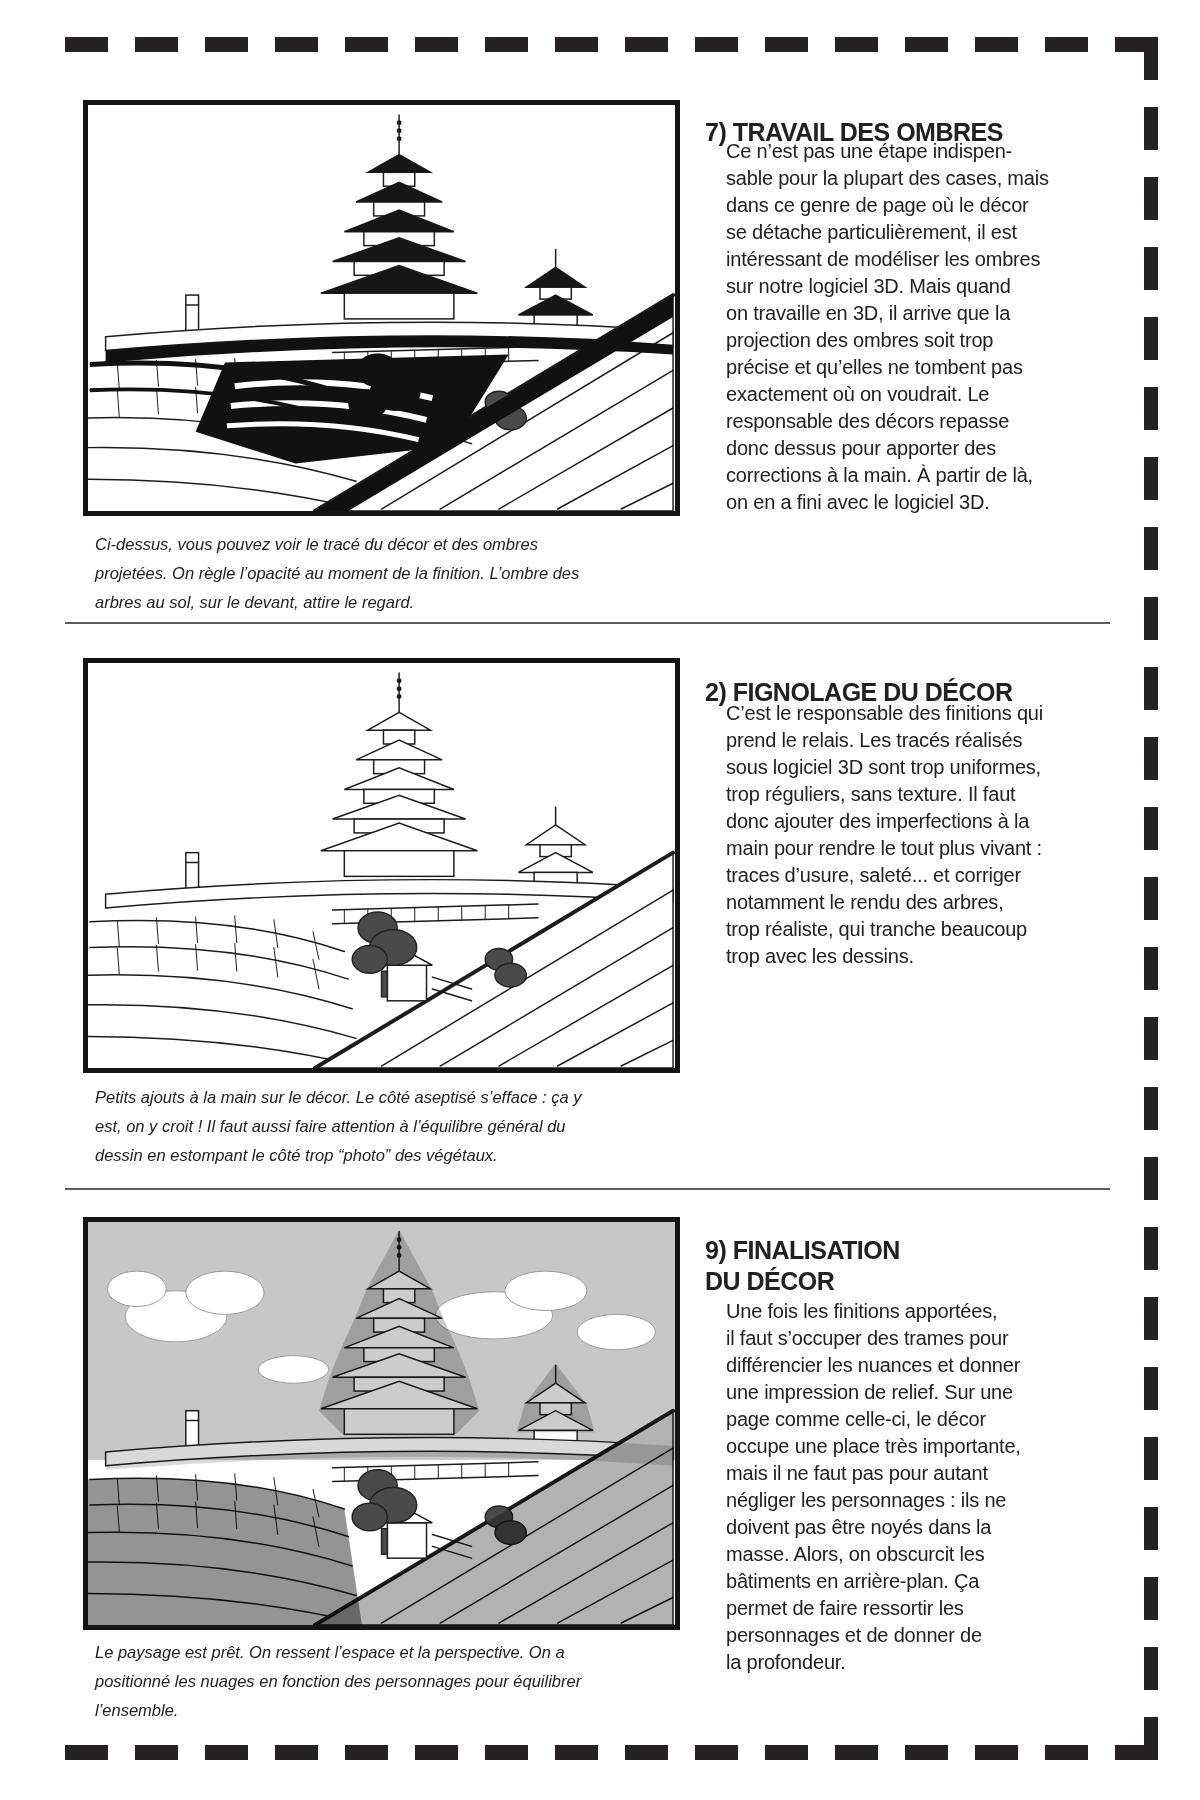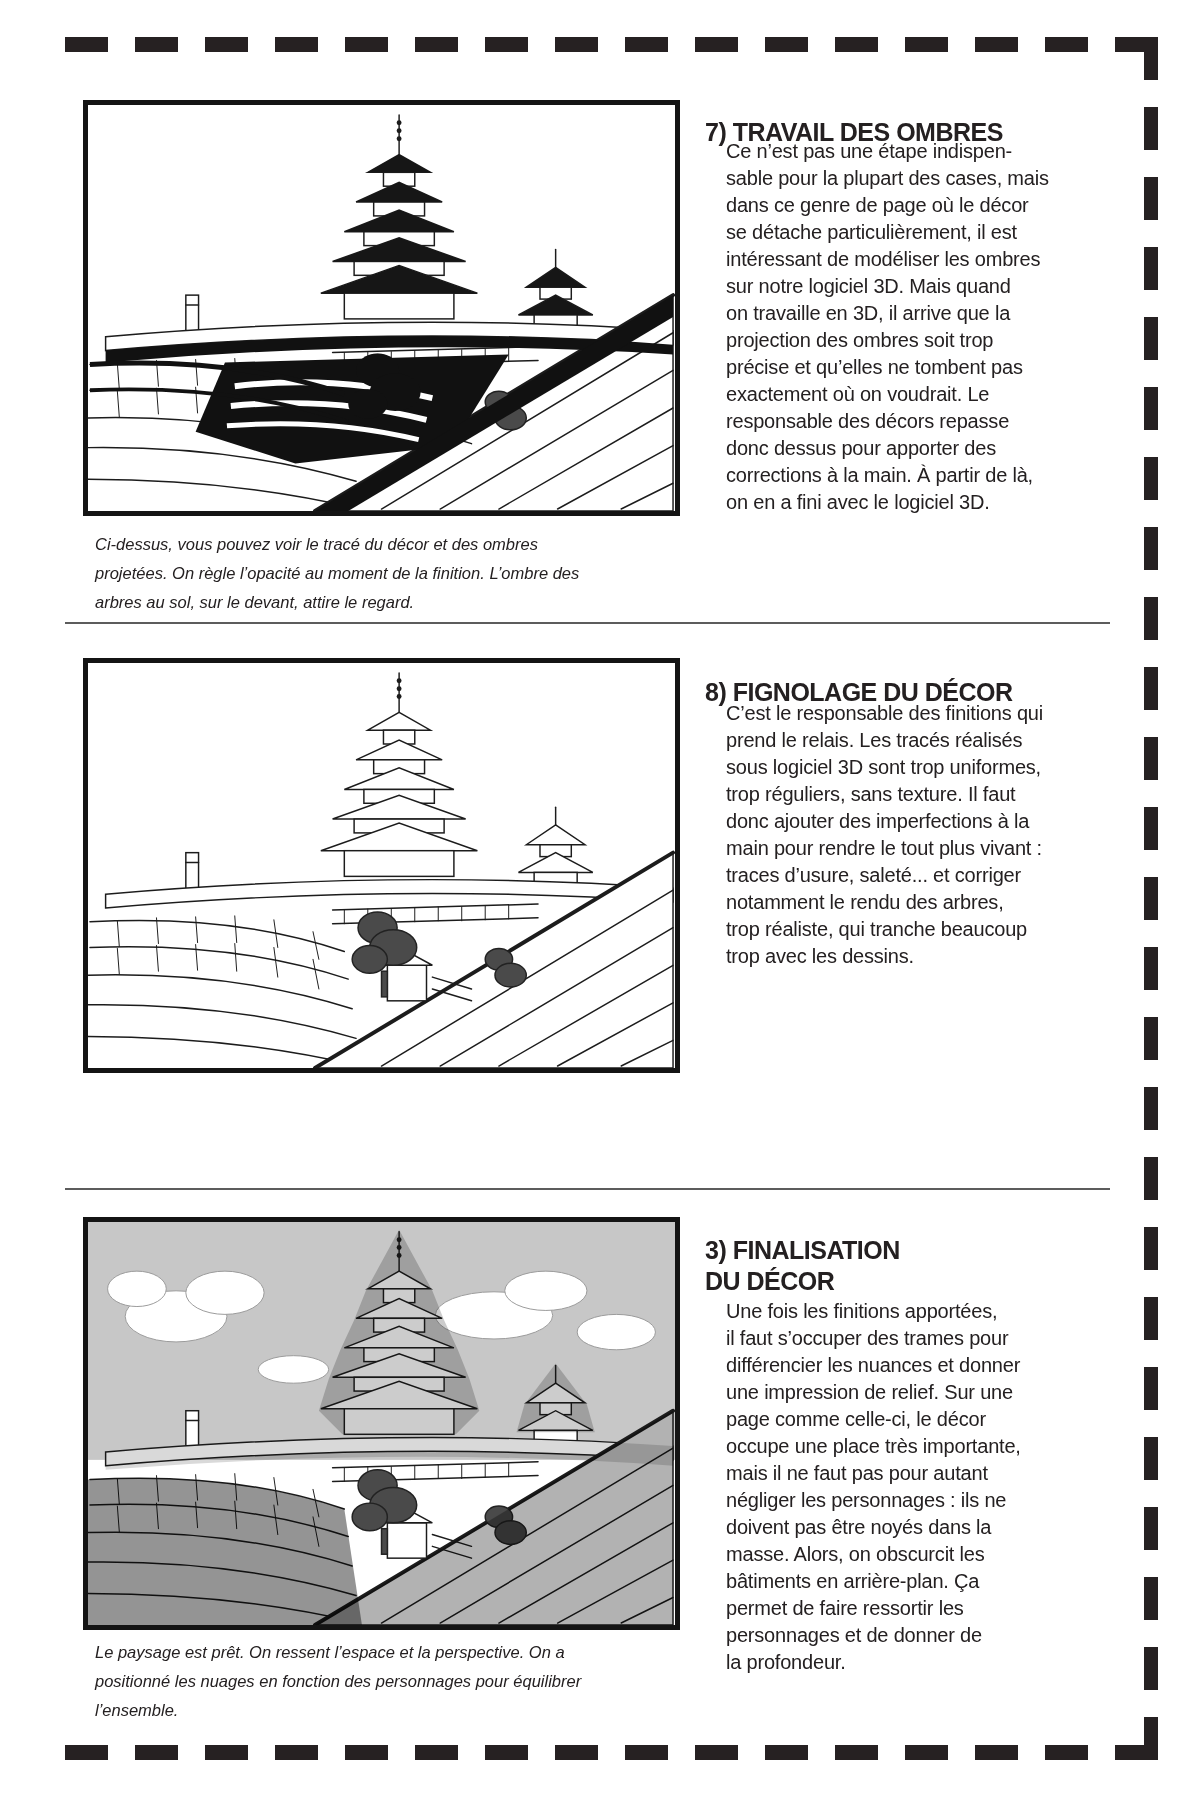--- a/index.html
+++ b/index.html
@@ -198,43 +198,46 @@
 arbres au sol, sur le devant, attire le regard.</div>
 
   <div class="rule" style="top:622px"></div>
 
   <figure class="panel" style="top:658px;height:415px">
     <svg viewBox="0 0 600 410" preserveAspectRatio="none">
       <rect width="600" height="410" fill="#ffffff"></rect>
       <use href="#temple-scene"></use>
     </svg>
   </figure>
-  <h2 class="heading" style="top:656px">8) FIGNOLAGE DU DÉCOR</h2>
+  <h2 class="heading" style="top:656px">2) FIGNOLAGE DU DÉCOR</h2>
   <div class="body-text" style="top:700px">C’est le responsable des finitions qui
 prend le relais. Les tracés réalisés
 sous logiciel 3D sont trop uniformes,
 trop réguliers, sans texture. Il faut
 donc ajouter des imperfections à la
 main pour rendre le tout plus vivant :
 traces d’usure, saleté... et corriger
 notamment le rendu des arbres,
 trop réaliste, qui tranche beaucoup
 trop avec les dessins.</div>
+  <div class="caption" style="top:1083px">Petits ajouts à la main sur le décor. Le côté aseptisé s’efface : ça y
+est, on y croit ! Il faut aussi faire attention à l’équilibre général du
+dessin en estompant le côté trop “photo” des végétaux.</div>
 
   <div class="rule" style="top:1188px"></div>
 
   <figure class="panel" style="top:1217px;height:413px">
     <svg viewBox="0 0 600 410" preserveAspectRatio="none">
       <rect width="600" height="410" fill="#ffffff"></rect>
       <use href="#sky-layer"></use>
       <use href="#temple-scene"></use>
       <use href="#tone-layer"></use>
     </svg>
   </figure>
-  <h2 class="heading" style="top:1214px">3) FINALISATION
+  <h2 class="heading" style="top:1214px">9) FINALISATION
 DU DÉCOR</h2>
   <div class="body-text" style="top:1298px">Une fois les finitions apportées,
 il faut s’occuper des trames pour
 différencier les nuances et donner
 une impression de relief. Sur une
 page comme celle-ci, le décor
 occupe une place très importante,
 mais il ne faut pas pour autant
 négliger les personnages : ils ne
 doivent pas être noyés dans la

